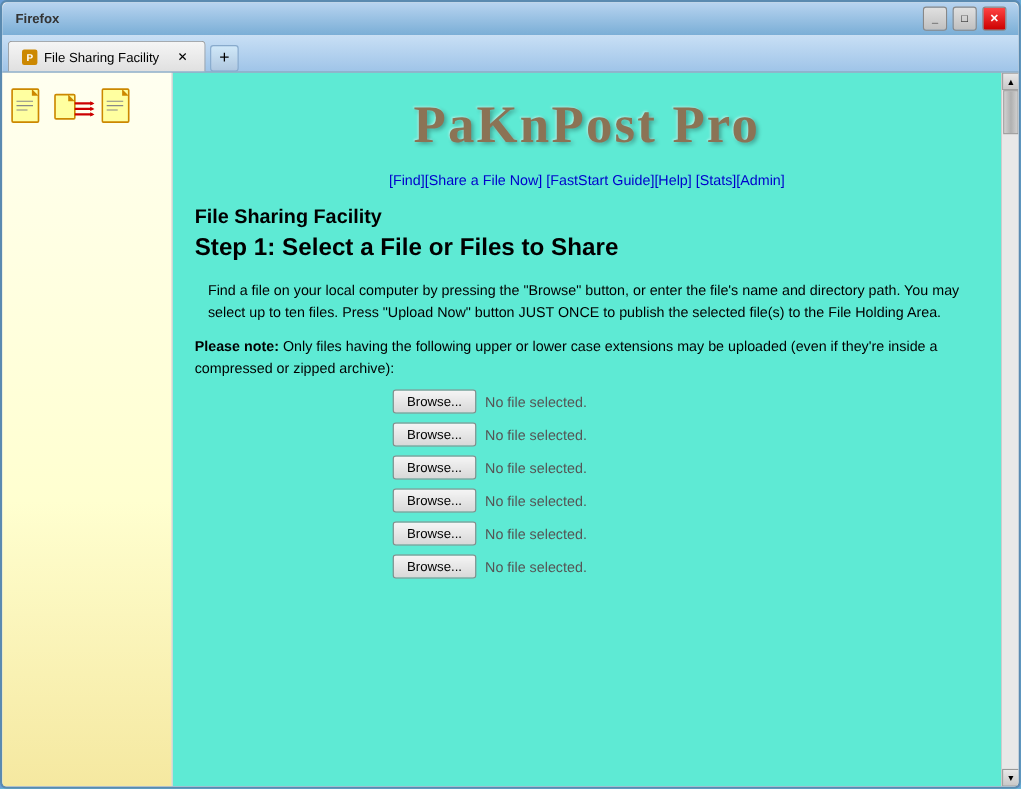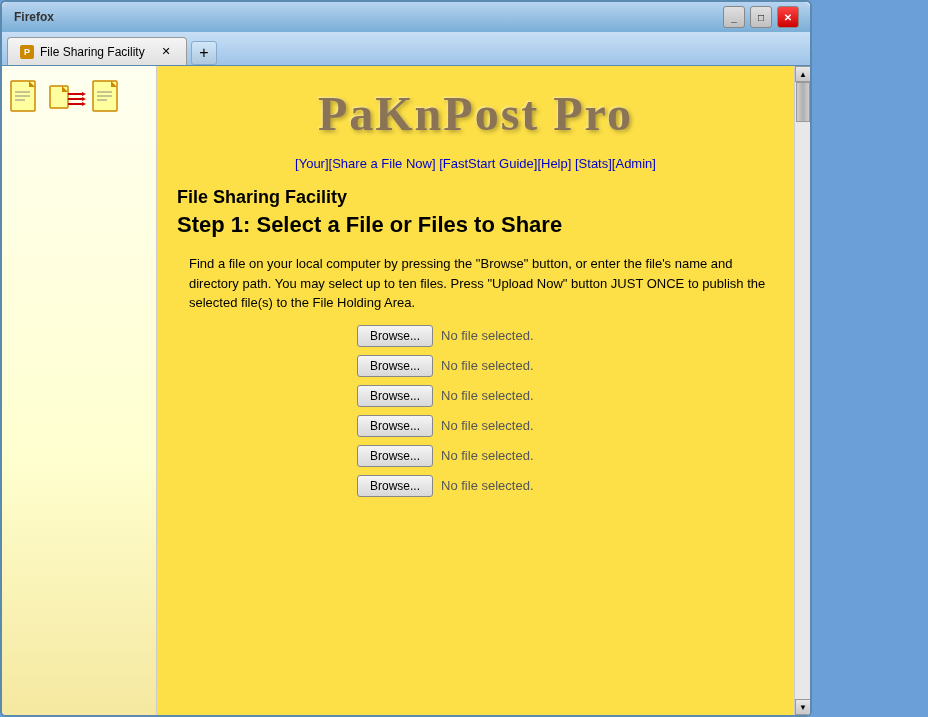--- a/index.html
+++ b/index.html
@@ -112,21 +112,21 @@
       margin-left: 4px;
       margin-bottom: 0;
     }
 
     
     .browser-window {
       background: #f0f0f0;
       border: 2px solid #5a8ab0;
       border-radius: 6px;
       overflow: hidden;
-      width: 812px;
+      width: 928px;
       height: 717px;
       display: flex;
       flex-direction: column;
     }
 
     
     .browser-content {
       display: flex;
       flex: 1;
       overflow: hidden;
@@ -148,21 +148,21 @@
       display: flex;
       gap: 4px;
       margin-top: 4px;
     }
 
     
     .main-content {
       flex: 1;
       overflow-y: auto;
       overflow-x: hidden;
-      background: #fde047;
+      background: #5eead4;
       padding: 15px 20px;
     }
 
     
     .main-content::-webkit-scrollbar {
       width: 16px;
     }
 
     .main-content::-webkit-scrollbar-track {
       background: #f0f0f0;
@@ -377,29 +377,32 @@
     </div>
 
     <div style="flex:1; display:flex; overflow:hidden;">
       <div class="main-content">
 
         <div class="logo-container">
           <span class="logo-text">PaKnPost Pro</span>
         </div>
 
         <div class="nav-links">
-          <a href="#">[Your]</a><a href="#">[Share a File Now]</a> <a href="#">[FastStart Guide]</a><a href="#">[Help]</a> <a href="#">[Stats]</a><a href="#">[Admin]</a>
+          <a href="#">[Find]</a><a href="#">[Share a File Now]</a> <a href="#">[FastStart Guide]</a><a href="#">[Help]</a> <a href="#">[Stats]</a><a href="#">[Admin]</a>
         </div>
 
         <div class="page-title">File Sharing Facility</div>
         <div class="page-subtitle">Step 1: Select a File or Files to Share</div>
 
         <p class="description">Find a file on your local computer by pressing the "Browse" button, or enter the file's name and directory path. You may select up to ten files. Press "Upload Now" button JUST ONCE to publish the selected file(s) to the File Holding Area.</p>
 
 
+        <p class="please-note">
+          <strong>Please note:</strong><span> Only files having the following upper or lower case extensions may be uploaded (even if they're inside a compressed or zipped archive):</span>
+        </p>
 
 
         <div class="file-inputs">
           <div class="file-row">
             <button class="browse-btn">Browse...</button>
             <span class="file-label">No file selected.</span>
           </div>
           <div class="file-row">
             <button class="browse-btn">Browse...</button>
             <span class="file-label">No file selected.</span>

